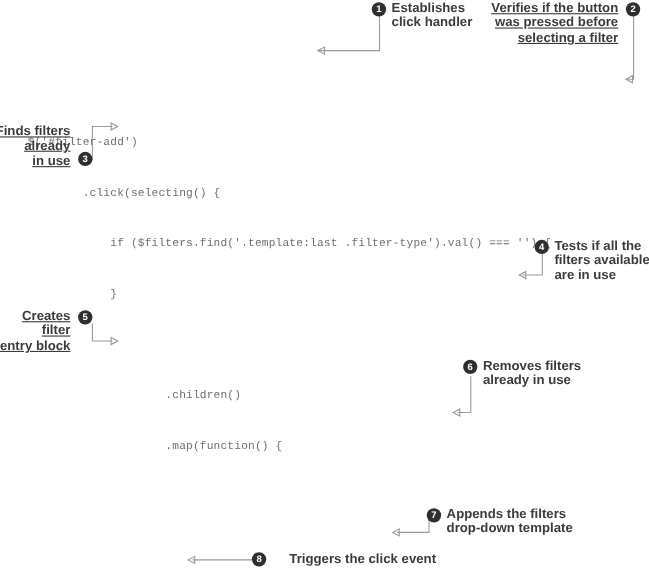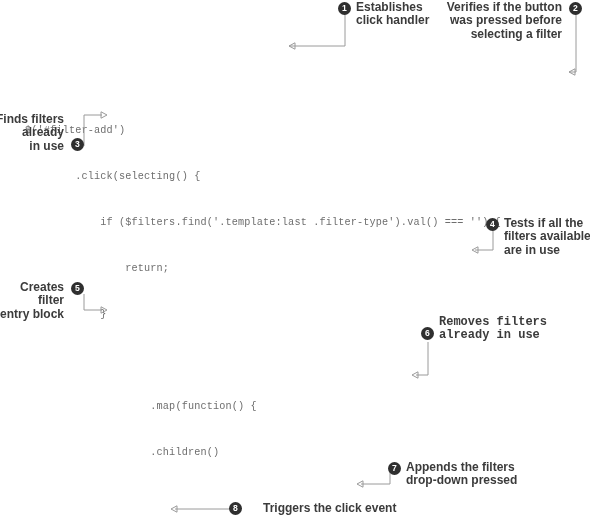--- a/index.html
+++ b/index.html
@@ -30,21 +30,21 @@
   .callout{position:absolute;}
   .callout .txt{
     font-family:"Liberation Sans", sans-serif;
     font-size:12px;
     font-weight:bold;
     color:#3b3b3b;
     line-height:13.4px;
     white-space:pre-line;
     position:absolute;
   }
-  .callout .txt.r{text-align:right;}
+  .callout .txt.r{text-align:right;text-decoration:underline;}
   .callout .txt.l{text-align:left;}
   .num{
     position:absolute;
     width:13px;height:13px;
     border-radius:50%;
     background:#2f2f2f;
     color:#ffffff;
     font-family:"Liberation Sans", sans-serif;
     font-size:8.6px;
     font-weight:bold;
@@ -61,25 +61,24 @@
 <body>
 
 <div id="figure">
 
   <div class="code">
     <span class="ln"></span>
     <span class="ln"></span>
     <span class="ln">    $('#filter-add')</span>
     <span class="ln">            .click(selecting() {</span>
     <span class="ln">                if ($filters.find('.template:last .filter-type').val() === '') {</span>
-    <span class="ln">                    return;</span>
     <span class="ln">                }</span>
     <span class="ln"></span>
+    <span class="ln">                        .children()</span>
     <span class="ln">                        .map(function() {</span>
-    <span class="ln">                        .children()</span>
     
     
     
     
     
     
     
     
     
     
@@ -166,34 +165,34 @@
   </div>
 
   <div class="callout">
     <div class="leader" style="left:420px;top:334px;">
       <svg width="50" height="50" viewBox="0 0 50 50">
         <path d="M8,8 L8,41 L-4,41"></path>
         <polygon points="-8,41 -2,37.8 -2,44.2"></polygon>
       </svg>
     </div>
     <div class="num" style="left:421px;top:327px;">6</div>
-    <div class="txt l" style="left:439px;top:316px;width:110px;font-family:Liberation Mono, monospace;">Removes filters
+    <div class="txt l" style="left:439px;top:326px;width:110px;">Removes filters
 already in use</div>
   </div>
 
   <div class="callout">
     <div class="leader" style="left:354px;top:468px;">
       <svg width="50" height="34" viewBox="0 0 50 34">
         <path d="M36,2 L36,16 L7,16"></path>
         <polygon points="3,16 9,12.8 9,19.2"></polygon>
       </svg>
     </div>
     <div class="num" style="left:388px;top:462px;">7</div>
     <div class="txt l" style="left:406px;top:461px;width:130px;">Appends the filters
-drop-down pressed</div>
+drop-down template</div>
   </div>
 
   <div class="callout">
     <div class="leader" style="left:168px;top:502px;">
       <svg width="70" height="16" viewBox="0 0 70 16">
         <path d="M64,7 L7,7"></path>
         <polygon points="3,7 9,3.8 9,10.2"></polygon>
       </svg>
     </div>
     <div class="num" style="left:229px;top:502px;">8</div>

